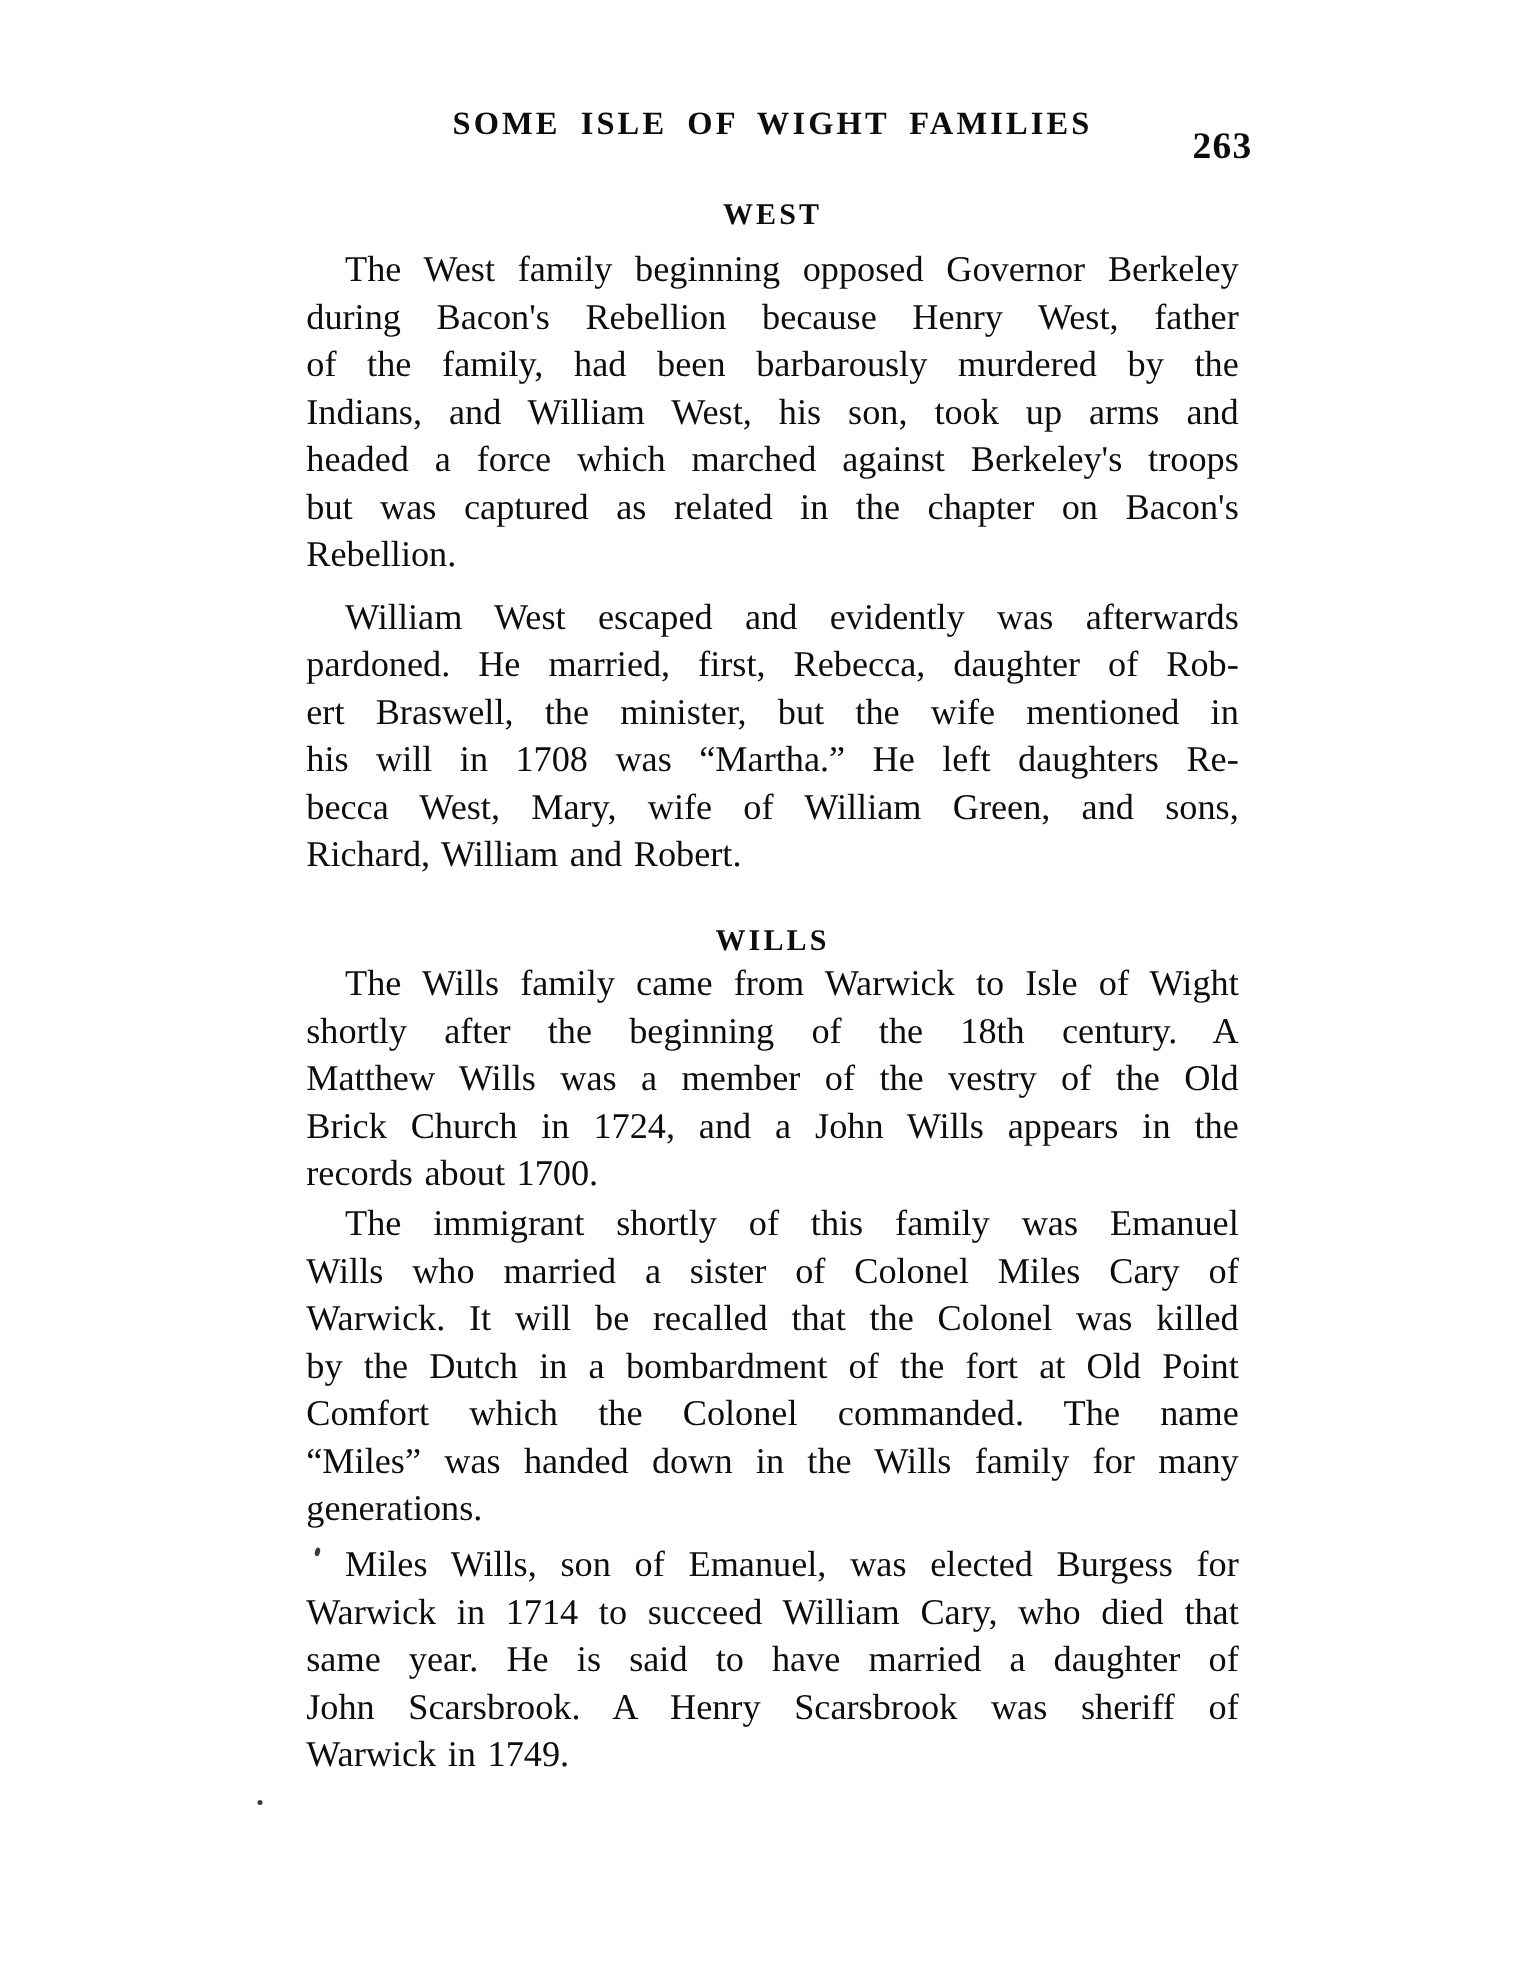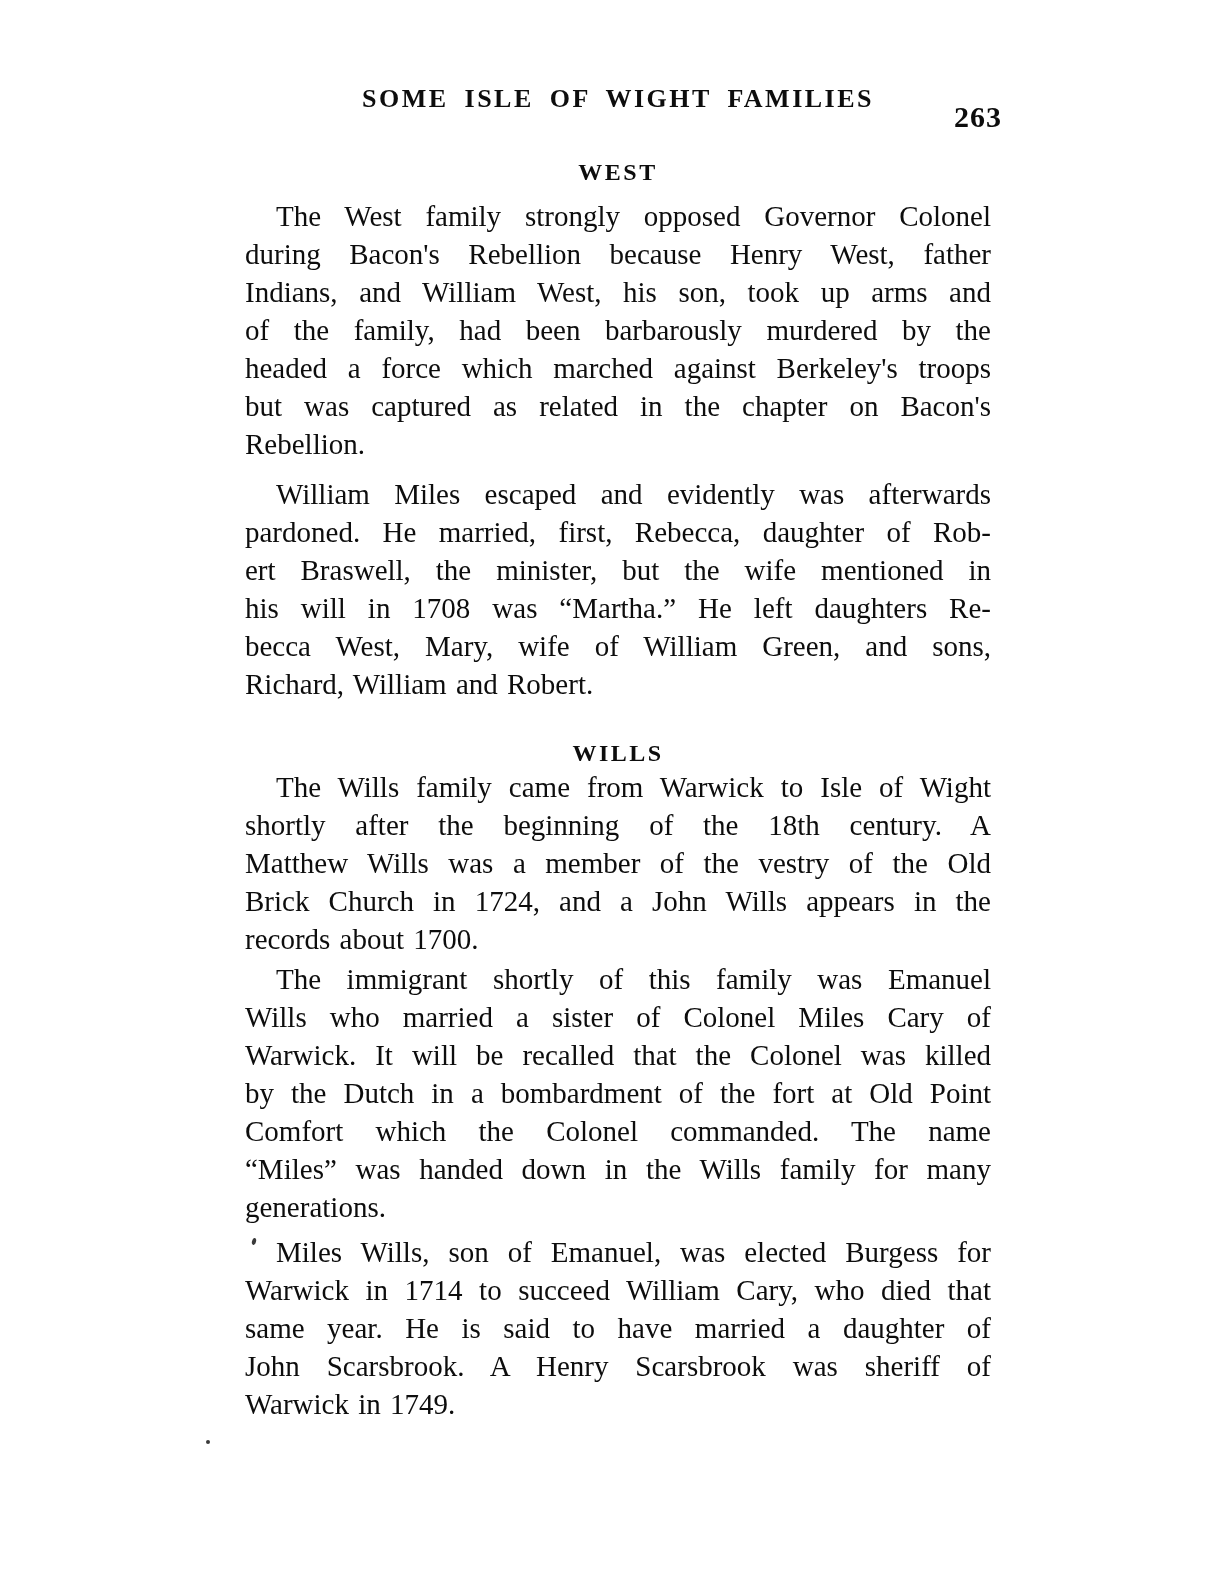--- a/index.html
+++ b/index.html
@@ -80,30 +80,30 @@
 
 <div class="page">
   <div class="textblock">
     <div class="header-row">
       <span class="running-title">SOME ISLE OF WIGHT FAMILIES</span>
       <span class="page-number">263</span>
     </div>
     <div id="sections">
         <div class="section-heading h-0">WEST</div>
         <div class="para s0-p0">
-          <div class="line first">The West family strongly opposed Governor Colonel</div>
+          <div class="line first">The West family beginning opposed Governor Berkeley</div>
           <div class="line">during Bacon's Rebellion because Henry West, father</div>
+          <div class="line">of the family, had been barbarously murdered by the</div>
           <div class="line">Indians, and William West, his son, took up arms and</div>
-          <div class="line">of the family, had been barbarously murdered by the</div>
           <div class="line">headed a force which marched against Berkeley's troops</div>
           <div class="line">but was captured as related in the chapter on Bacon's</div>
           <div class="line last">Rebellion.</div>
         </div>
         <div class="para s0-p1">
-          <div class="line first">William Miles escaped and evidently was afterwards</div>
+          <div class="line first">William West escaped and evidently was afterwards</div>
           <div class="line">pardoned.  He married, first, Rebecca, daughter of Rob-</div>
           <div class="line">ert Braswell, the minister, but the wife mentioned in</div>
           <div class="line">his will in 1708 was “Martha.”  He left daughters Re-</div>
           <div class="line">becca West, Mary, wife of William Green, and sons,</div>
           <div class="line last">Richard, William and Robert.</div>
         </div>
         <div class="section-heading h-1">WILLS</div>
         <div class="para s1-p0">
           <div class="line first">The Wills family came from Warwick to Isle of Wight</div>
           <div class="line">shortly after the beginning of the 18th century.  A</div>

